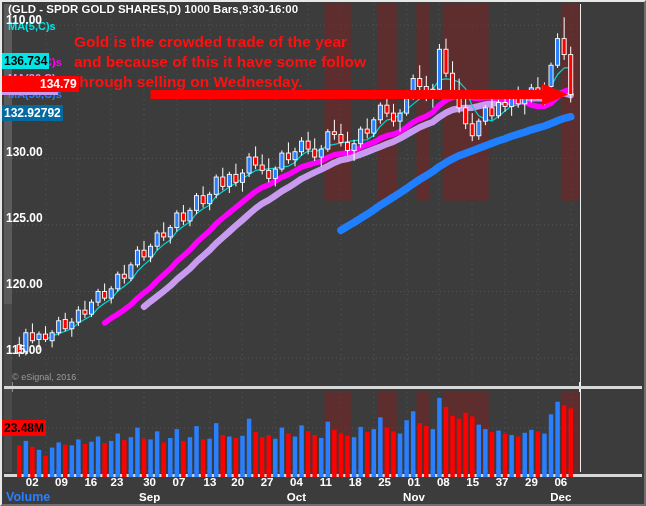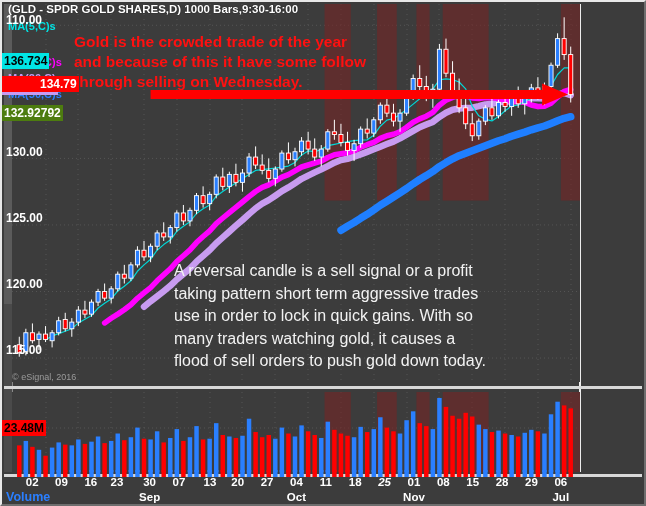--- a/index.html
+++ b/index.html
@@ -43,21 +43,21 @@
             line-height:22.5px;white-space:pre-line;}
   #watermark{position:absolute;left:10px;top:370px;color:#9a9a9a;font-size:9px;}
 
   
   .axis-tick{position:absolute;left:4px;color:#ffffff;font-size:12px;font-weight:bold;}
   .axis-chip{position:absolute;left:0px;font-size:12px;font-weight:bold;padding:1px 2px;
              white-space:nowrap;text-align:right;}
   .chip-cyan {background:#00e5e5;color:#000000;}
   .chip-red  {background:#ff0000;color:#ffffff;z-index:4;padding-left:38px;}
   .chip-mag  {background:#ff22cc;color:#ffffff;z-index:3;}
-  .chip-blue {background:#4d7c0f;color:#ffffff;}
+  .chip-blue {background:#0369a1;color:#ffffff;}
   .chip-vol  {background:#ff0000;color:#000000;}
   .chip-lav  {position:absolute;background:#c89bf0;height:4px;}
 
   
   #date-axis{position:absolute;left:10px;top:472px;width:568px;height:32px;}
   .date-lbl{position:absolute;top:2px;color:#ffffff;font-size:11.5px;font-weight:bold;
             transform:translateX(-50%);}
   .mon-lbl{position:absolute;top:17px;color:#ffffff;font-size:11.5px;font-weight:bold;
             transform:translateX(-50%);}
   #volume-tag{position:absolute;left:4px;top:488px;color:#2a7fff;font-size:12.5px;font-weight:bold;}
@@ -413,25 +413,20 @@
 
   <div id="title">(GLD - SPDR GOLD SHARES,D) 1000 Bars,9:30-16:00</div>
   <div id="ma5" class="ma-legend">MA(5,C)s</div>
   <div id="ma14" class="ma-legend">MA(14,C)s</div>
   <div id="ma20" class="ma-legend">MA(20,C)s</div>
   <div id="ma50" class="ma-legend">MA(50,C)s</div>
 
   <div id="red-note">Gold is the crowded trade of the year
 and because of this it have some follow
 through selling on Wednesday.</div>
-  <div id="white-note">A reversal candle is a sell signal or a profit
-taking pattern short term aggressive trades
-use in order to lock in quick gains. With so
-many traders watching gold, it causes a
-flood of sell orders to push gold down today.</div>
   <div id="watermark">© eSignal, 2016</div>
 
   <div id="axis-pane">
     <div class="axis-tick" style="top:11px">110.00</div>
     <div class="axis-tick" style="top:143px">130.00</div>
     <div class="axis-tick" style="top:209px">125.00</div>
     <div class="axis-tick" style="top:275px">120.00</div>
     <div class="axis-tick" style="top:341px">115.00</div>
 
     <div class="axis-chip chip-cyan" style="top:51px">136.734</div>
@@ -449,31 +444,31 @@
       <div class="date-lbl" style="left: 78.8895px;">16</div>
       <div class="date-lbl" style="left: 105px;">23</div>
       <div class="date-lbl" style="left: 137.626px;">30</div>
       <div class="date-lbl" style="left: 166.995px;">07</div>
       <div class="date-lbl" style="left: 198px; text-align: center;">13</div>
       <div class="date-lbl" style="left: 225.732px;">20</div>
       <div class="date-lbl" style="left: 255.1px;">27</div>
       <div class="date-lbl" style="left: 284.468px;">04</div>
       <div class="date-lbl" style="left: 313.837px;">11</div>
       <div class="date-lbl" style="left: 343.205px;">18</div>
-      <div class="date-lbl" style="left: 372.574px; font-style: italic;">25</div>
+      <div class="date-lbl" style="left: 372.574px;">25</div>
       <div class="date-lbl" style="left: 401.942px;">01</div>
       <div class="date-lbl" style="left: 431.311px;">08</div>
       <div class="date-lbl" style="left: 460.679px;">15</div>
-      <div class="date-lbl" style="left: 490.047px;">28</div>
+      <div class="date-lbl" style="left: 490.047px;">37</div>
       <div class="date-lbl" style="left: 519.416px;">29</div>
       <div class="date-lbl" style="left: 548.784px;">06</div>
       <div class="mon-lbl" style="left: 137.626px;">Sep</div>
       <div class="mon-lbl" style="left: 284.468px;">Oct</div>
       <div class="mon-lbl" style="left: 401.942px;">Nov</div>
-      <div class="mon-lbl" style="left: 548.784px;">Jul</div>
+      <div class="mon-lbl" style="left: 548.784px;">Dec</div>
     </div>
   <div id="volume-tag">Volume</div>
 
 <svg width="568" height="7" style="position: absolute; left: 10px; top: 468px;">
       <rect x="5.05035294117647" y="0" width="4.464" height="7" fill="#ff0000"></rect>
       <rect x="11.615058823529413" y="0" width="4.464" height="7" fill="#2a7fff"></rect>
       <rect x="18.179764705882352" y="0" width="4.464" height="7" fill="#ff0000"></rect>
       <rect x="24.744470588235295" y="0" width="4.464" height="7" fill="#2a7fff"></rect>
       <rect x="31.309176470588234" y="0" width="4.464" height="7" fill="#ff0000"></rect>
       <rect x="37.87388235294117" y="0" width="4.464" height="7" fill="#2a7fff"></rect>

